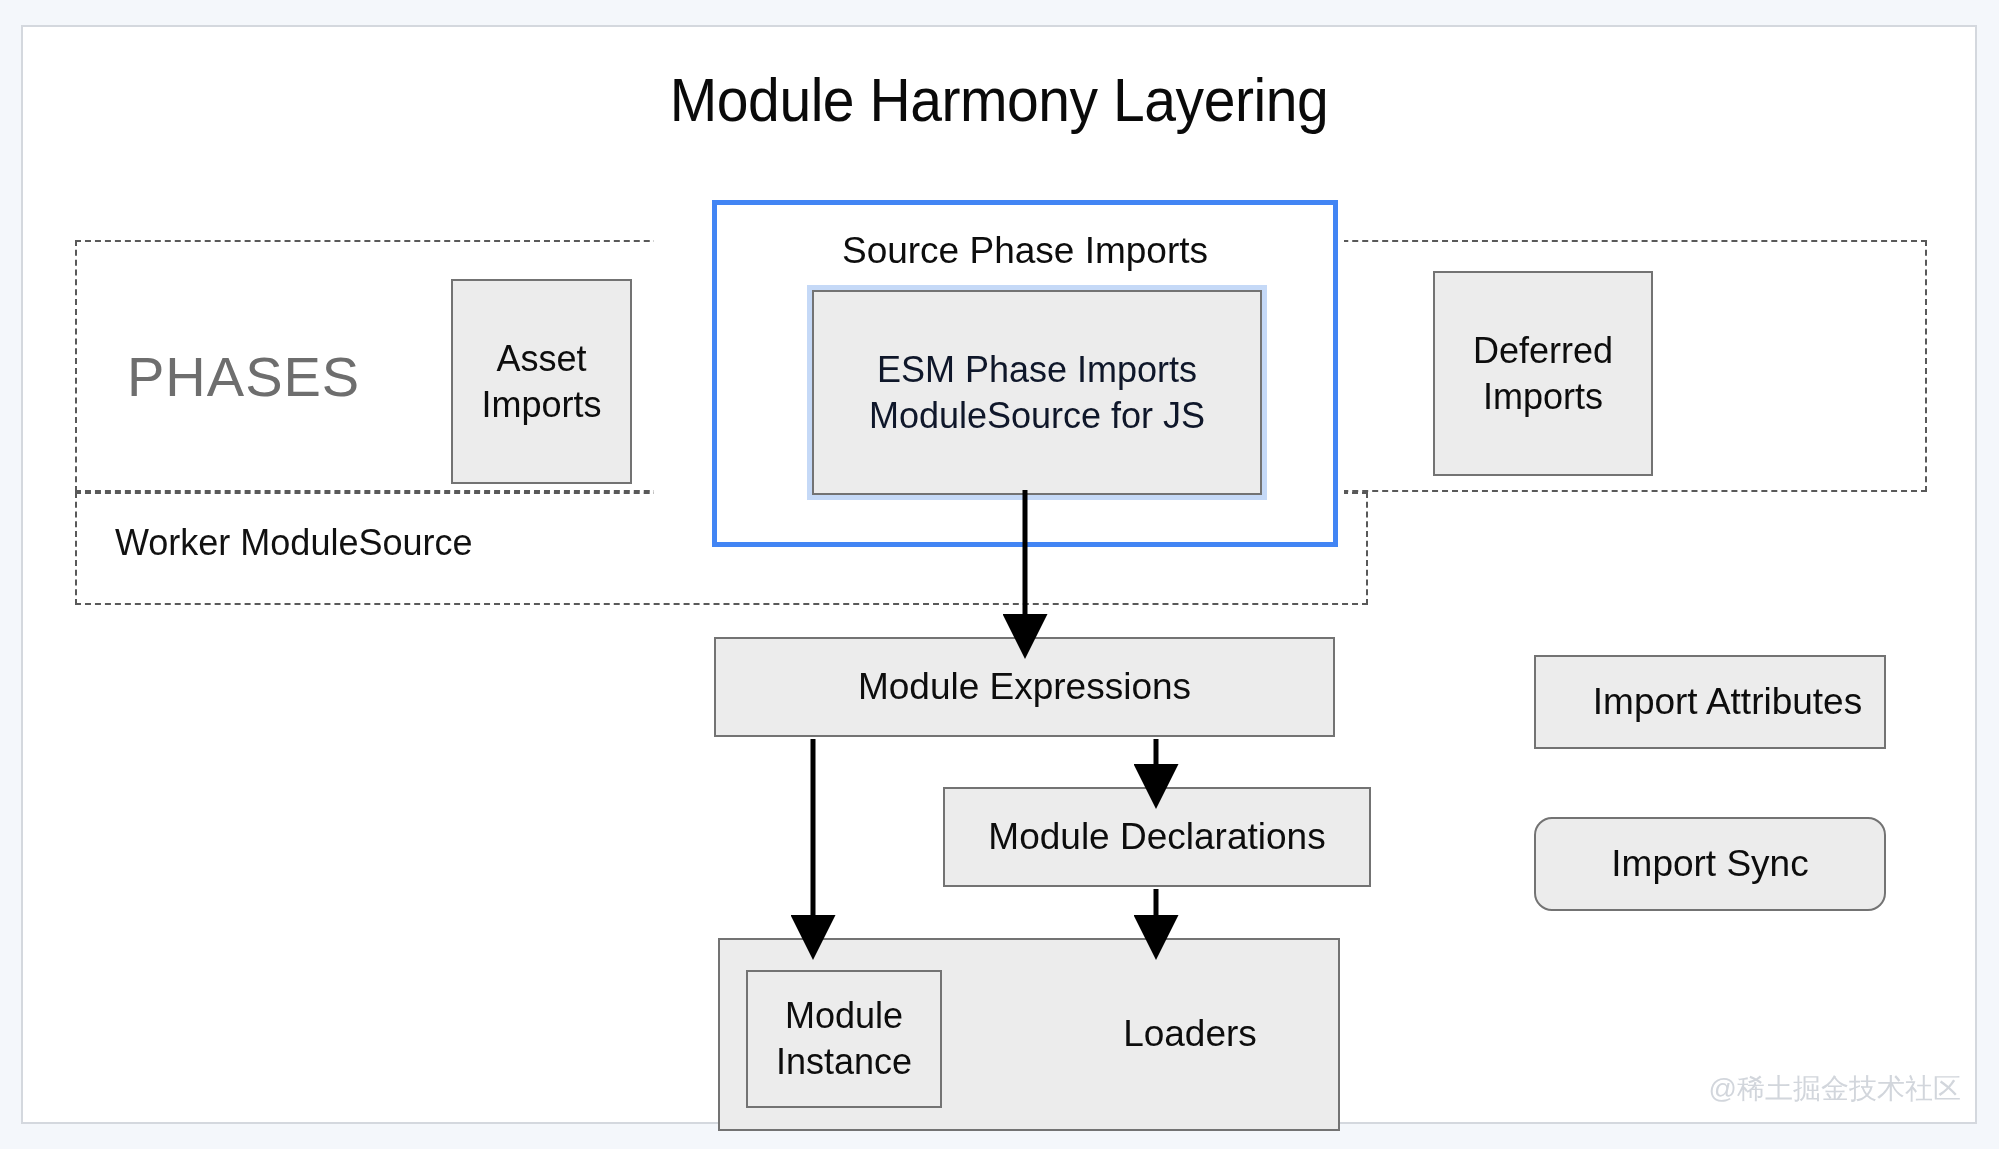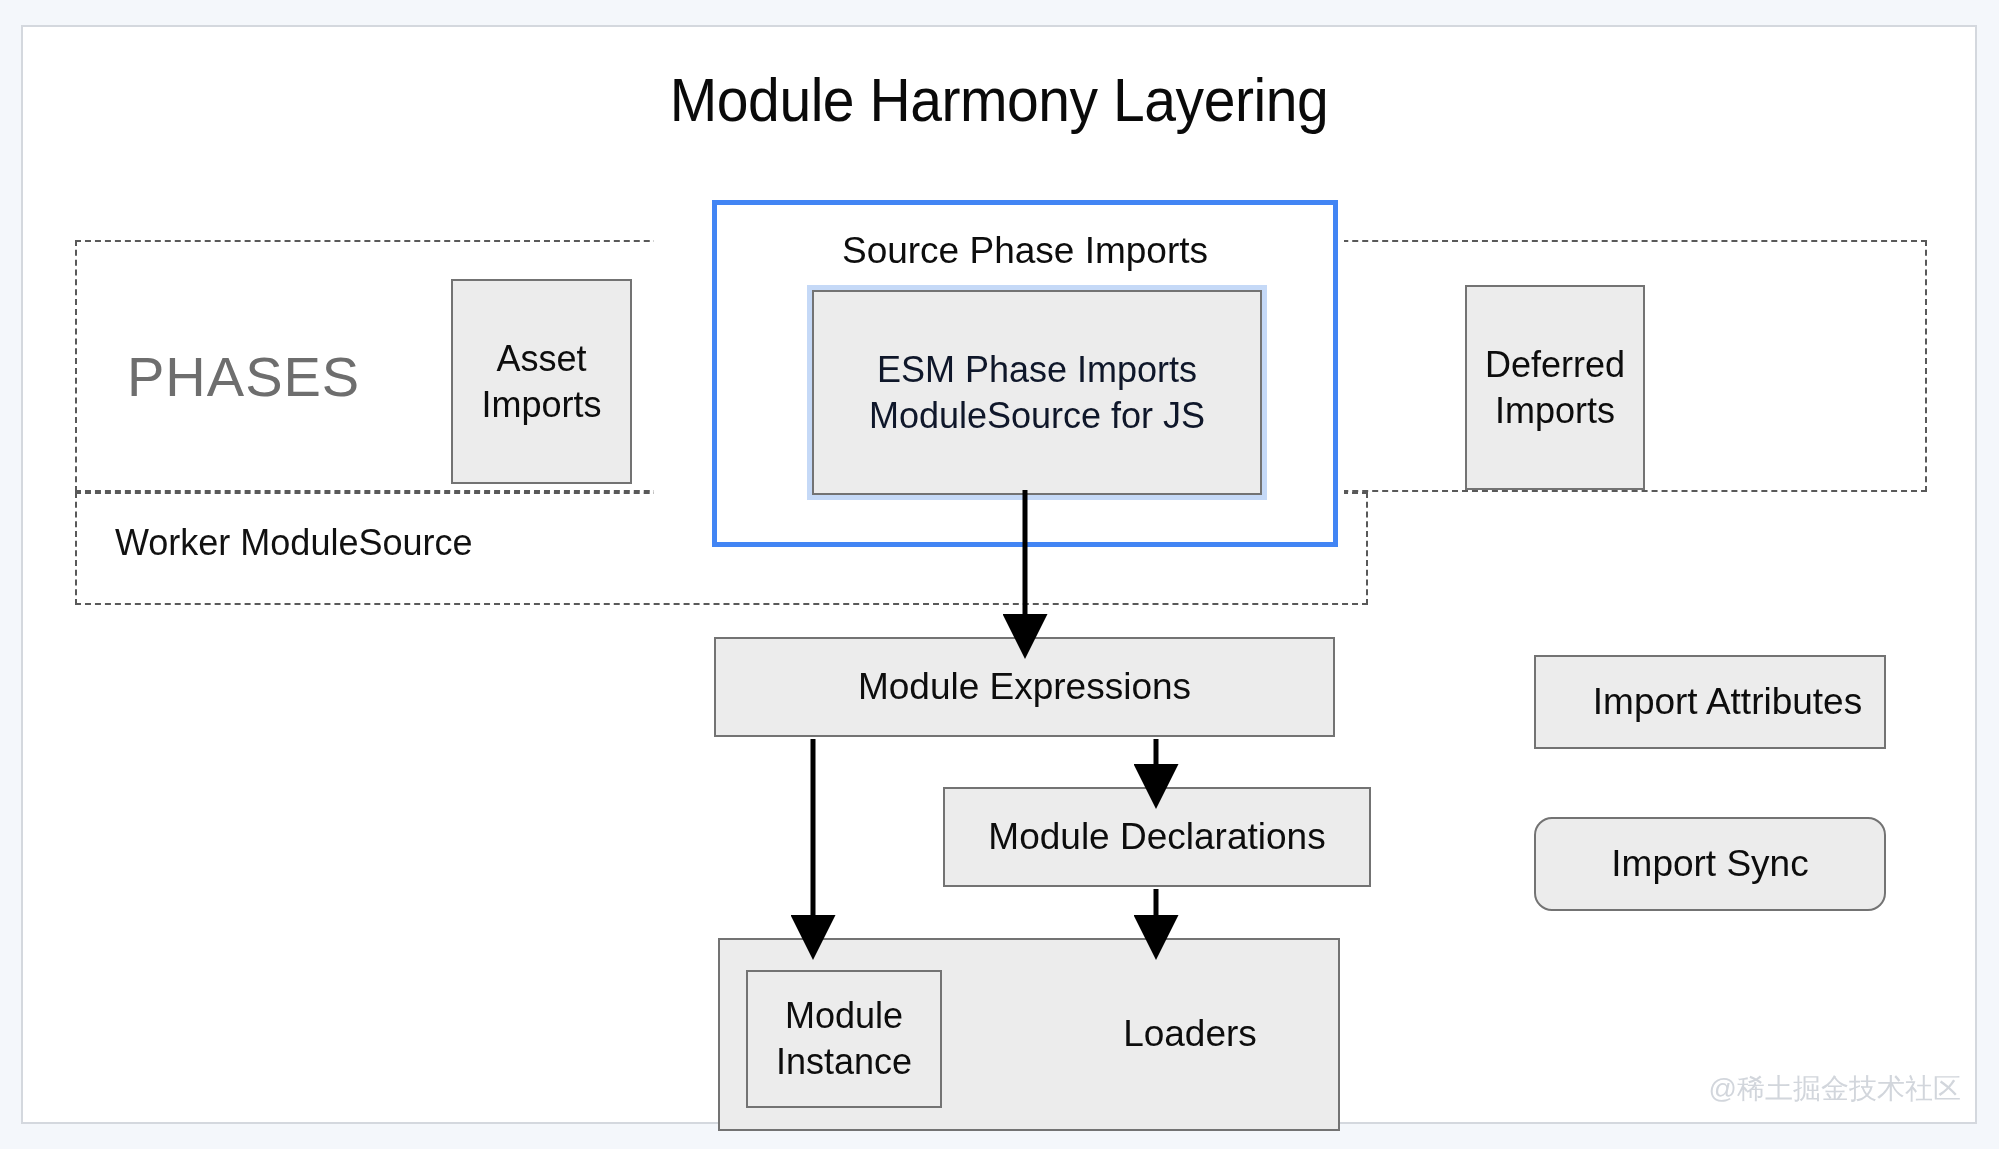--- a/index.html
+++ b/index.html
@@ -91,21 +91,21 @@
     align-items: center;
     justify-content: center;
     text-align: center;
     font-size: 36px;
     line-height: 46px;
     color: #0d0d0d;
     white-space: pre-line;
   }
 
   #asset-imports    { left: 388px;  top: 252px; width: 181px; height: 205px; margin-left: 40px; }
-  #deferred-imports { left: 1410px; top: 258px; width: 180px; height: 205px; margin-left: 32px; }
+  #deferred-imports { left: 1410px; top: 244px; width: 220px; height: 205px; }
 
   
   #source-phase-imports {
     left: 689px;
     top: 173px;
     width: 626px;
     height: 347px;
     background: #ffffff;
     border: 5px solid #4285f4;
   }

